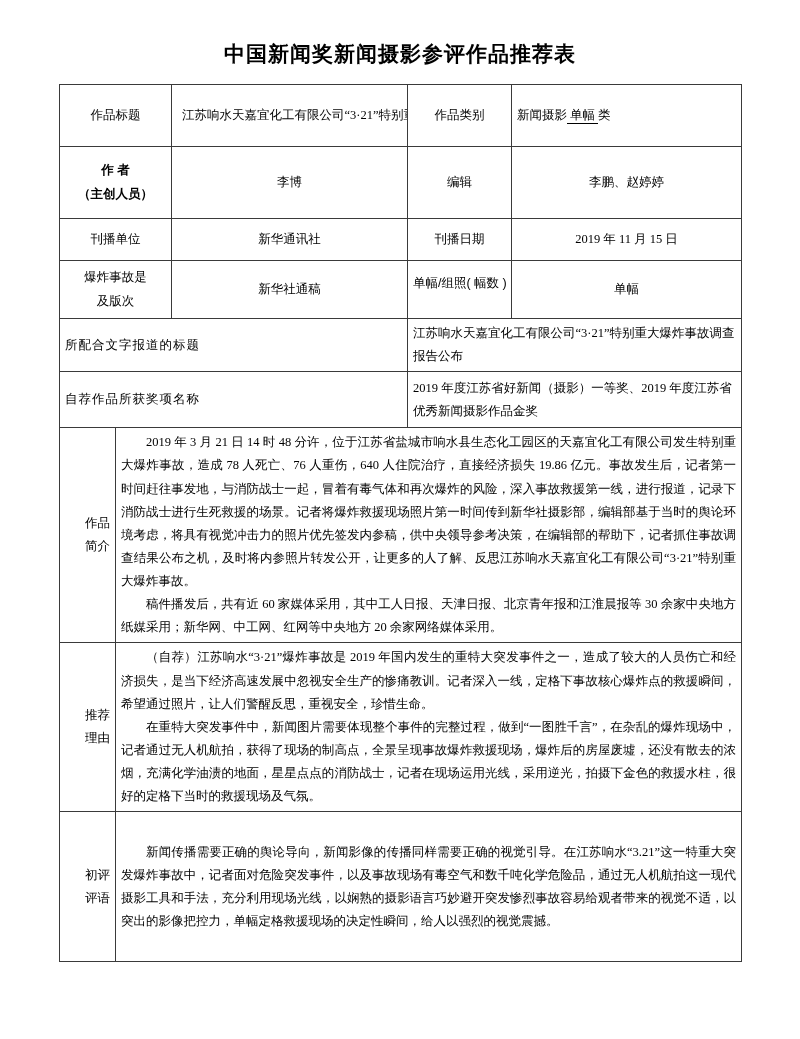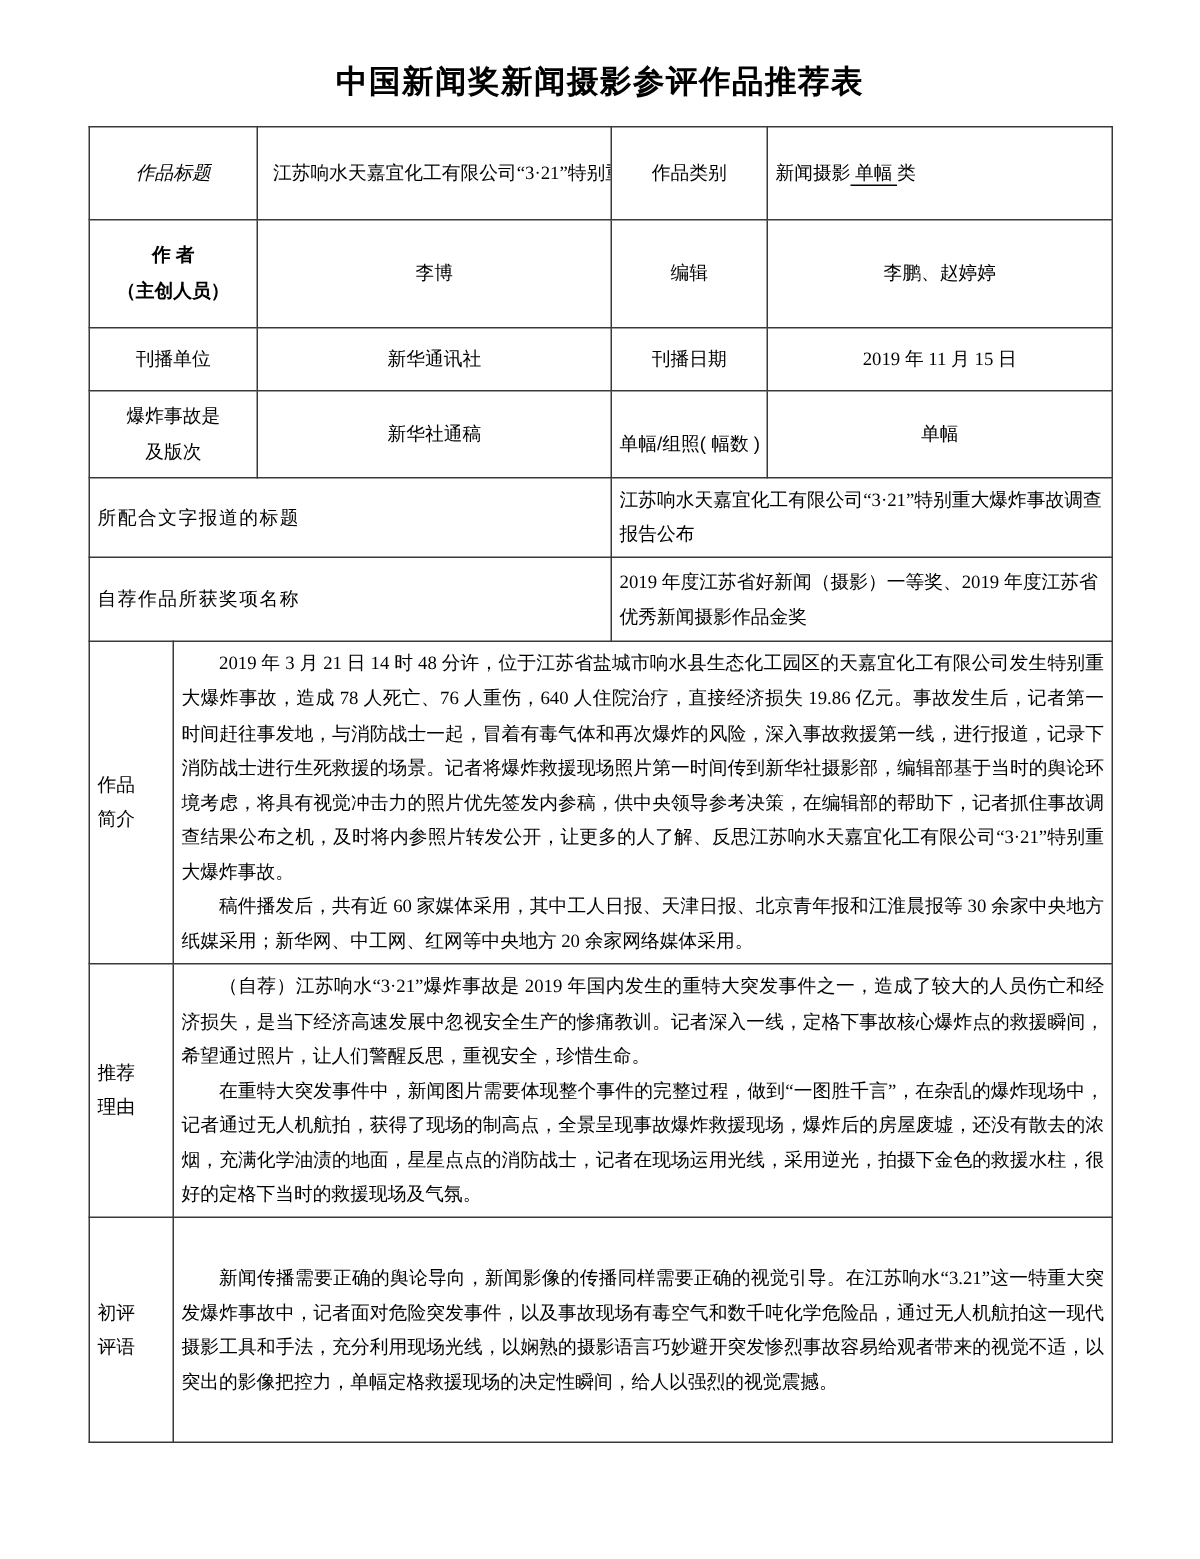--- a/index.html
+++ b/index.html
@@ -107,21 +107,21 @@
     padding: 7px 9px 9px 9px;
   }
   .body-cell p {
     margin: 0;
     text-indent: 2em;
     text-align: justify;
   }
   .side-label {
     font-family: Liberation Sans, sans-serif;
     font-size: 16px;
-    text-align: left;
+    text-align: right;
     line-height: 1.75;
     vertical-align: middle;
     width: 56px;
   }
   .bottom-align { vertical-align: bottom; padding-bottom: 6px; }
   .mid { vertical-align: middle; }
   .nowrap-clip { overflow: hidden; white-space: nowrap; }
 </style>
 </head>
 <body>
@@ -136,21 +136,21 @@
       <col style="width:56px">
       <col style="width:236px">
       <col style="width:64px">
       <col style="width:40px">
       <col style="width:50px">
       <col style="width:180px">
     </colgroup>
     <tbody>
 
       <tr>
-        <td colspan="2" class="lbl" style="height:62px;font-style:italic;">作品标题</td>
+        <td colspan="2" class="lbl" style="height:62px;">作品标题</td>
         <td class="val-left nowrap-clip" style="padding-left:10px;">江苏响水天嘉宜化工有限公司“3·21”特别重大爆炸事故调查报告公布</td>
         <td colspan="2" class="lbl" style="line-height:1.45;">
           <span>作品类别</span>
         </td>
         <td colspan="2" class="val-big mid">
           <span>新闻摄影</span><span class="underlined">单幅</span><span>类</span>
         </td>
       </tr>
 
       <tr>
@@ -169,21 +169,21 @@
         <td colspan="2" class="lbl">刊播日期</td>
         <td colspan="2" class="val">2019 年 11 月 15 日</td>
       </tr>
 
       <tr>
         <td colspan="2" class="lbl-sm" style="height:58px;">
           <div>爆炸事故是</div>
           <div>及版次</div>
         </td>
         <td class="val bottom-align">新华社通稿</td>
-        <td colspan="2" class="lbl-sm nowrap-clip" style="vertical-align:top;text-align:right;padding-top:24px;">单幅/组照( 幅数 )</td>
+        <td colspan="2" class="lbl-sm nowrap-clip" style="vertical-align:top;text-align:right;padding-top:11px;">单幅/组照( 幅数 )</td>
         <td colspan="2" class="val">单幅</td>
       </tr>
 
       <tr>
         <td colspan="3" class="lbl-wide" style="height:50px;">所配合文字报道的标题</td>
         <td colspan="4" class="val-left">江苏响水天嘉宜化工有限公司“3·21”特别重大爆炸事故调查报告公布</td>
       </tr>
 
       <tr>
         <td colspan="3" class="lbl-wide" style="height:56px;">自荐作品所获奖项名称</td>

